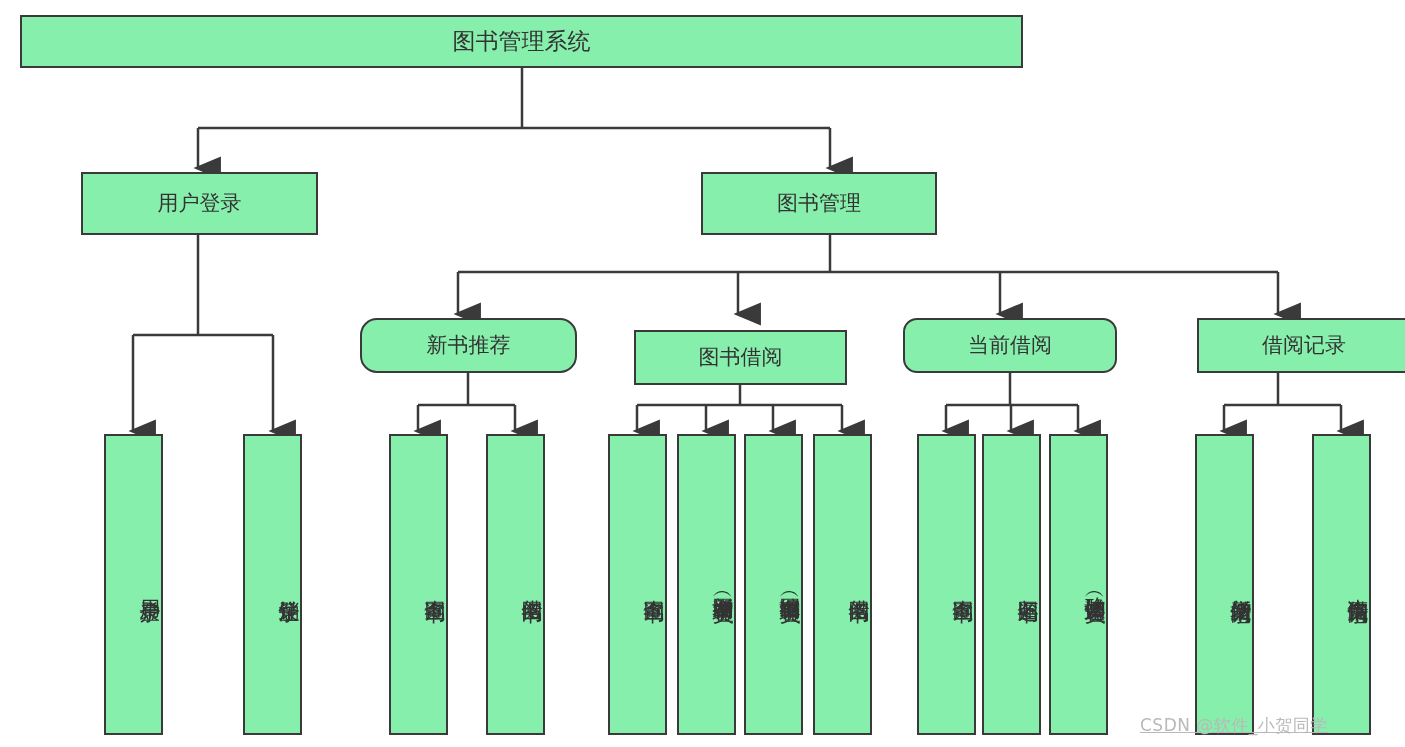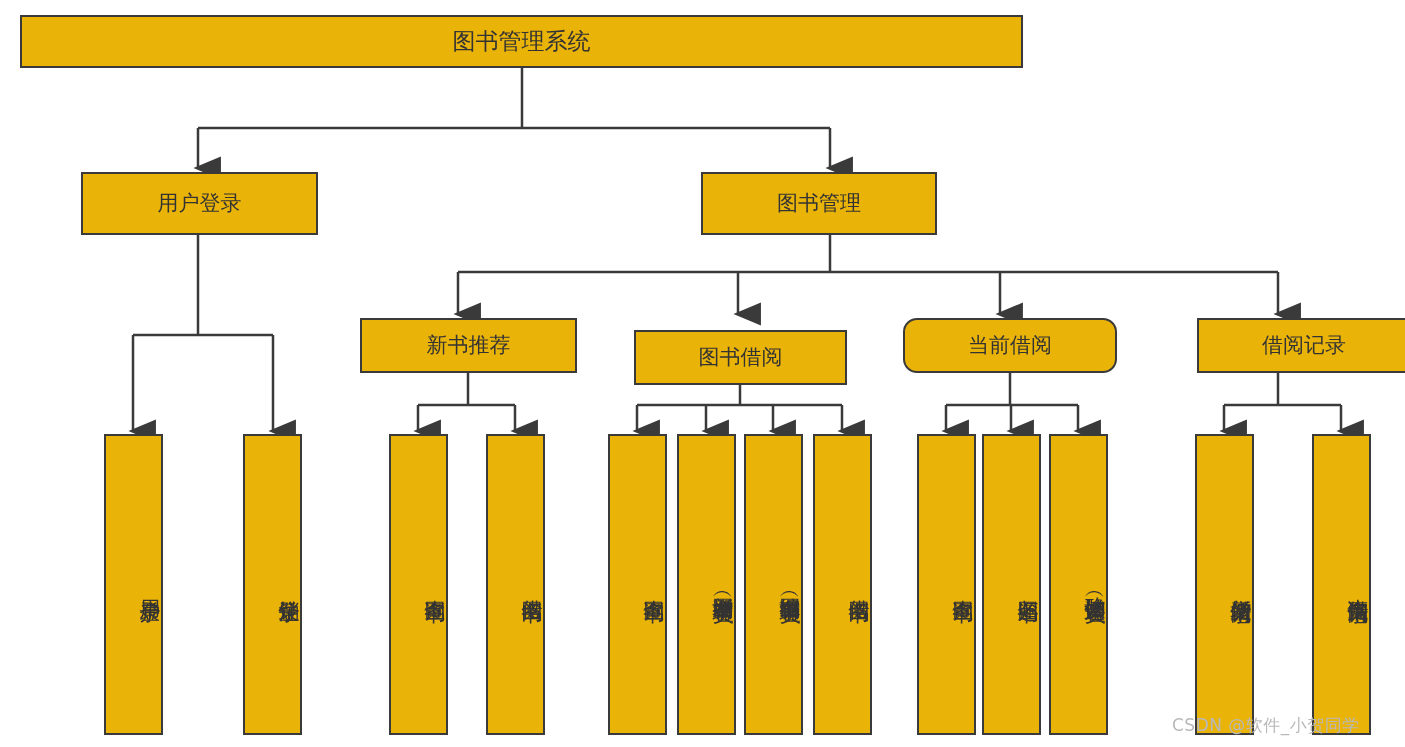--- a/index.html
+++ b/index.html
@@ -22,21 +22,21 @@
     left: 0;
     top: 0;
     width: 1405px;
     height: 747px;
     pointer-events: none;
   }
   .node {
     position: absolute;
     box-sizing: border-box;
     border: 2.5px solid #3a3a3a;
-    background: #eab308;
+    background: #86efac;
     color: #333333;
     display: flex;
     align-items: center;
     justify-content: center;
     text-align: center;
     line-height: 1.12;
   }
   .node.level0 {
     font-size: 23px;
   }
@@ -122,21 +122,21 @@
     <span>图书管理系统</span>
   </div>
 
   <div class="node level1" style="left:81px; top:172px; width:237px; height:63px;">
     <span>用户登录</span>
   </div>
   <div class="node level1" style="left:701px; top:172px; width:236px; height:63px;">
     <span>图书管理</span>
   </div>
 
-  <div class="node level2" style="left:360px; top:318px; width:217px; height:55px;">
+  <div class="node level2" style="left:360px; top:318px; width:217px; height:55px;border-radius:17px;">
     <span>新书推荐</span>
   </div>
   <div class="node level2" style="left:634px; top:330px; width:213px; height:55px;">
     <span>图书借阅</span>
   </div>
   <div class="node level2" style="left:903px; top:318px; width:214px; height:55px;border-radius:14px;">
     <span>当前借阅</span>
   </div>
   <div class="node level2" style="left:1197px; top:318px; width:214px; height:55px;">
     <span>借阅记录</span>
@@ -179,15 +179,15 @@
     <span>确认归还（管理员）</span>
   </div>
 
   <div class="node leaf" style="left:1195px; top:434px; width:59px; height:301px;">
     <span>新增借阅记录</span>
   </div>
   <div class="node leaf" style="left:1312px; top:434px; width:59px; height:301px;">
     <span>查询借阅记录</span>
   </div>
 
-  <div class="watermark" style="left:1172px; top:714px;">CSDN @软件_小贺同学</div>
+  <div class="watermark" style="left:1140px; top:714px;text-decoration:underline;">CSDN @软件_小贺同学</div>
 
 </div>
 
 </body></html>

